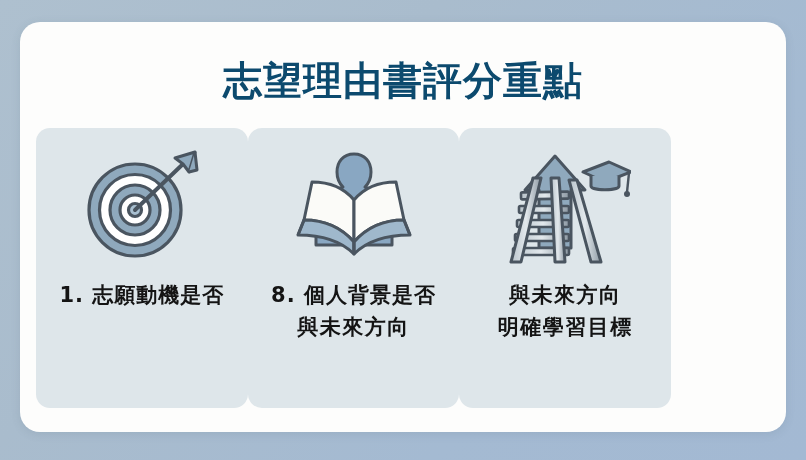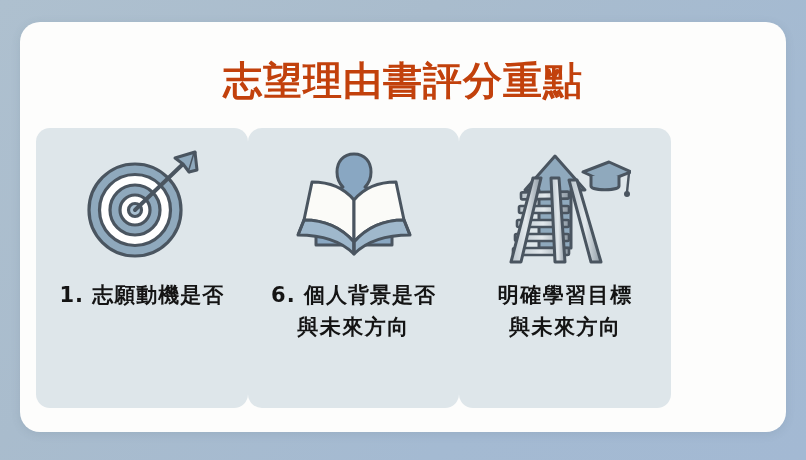--- a/index.html
+++ b/index.html
@@ -35,21 +35,21 @@
 
   .page-title {
     position: absolute;
     left: 0;
     top: 32px;
     width: 766px;
     text-align: center;
     font-size: 39px;
     font-weight: bold;
     letter-spacing: 1px;
-    color: #c2410c;
+    color: #0c4a6e;
     text-shadow: 0 1px 0 rgba(255,255,255,0.6);
     white-space: nowrap;
   }
 
   .cards {
     position: absolute;
     left: 16px;
     top: 106px;
     width: 635px;
     height: 280px;
@@ -136,21 +136,21 @@
             <path d="M20 74 C38 74 56 80 70 96 C70 104 70 108 70 108 C56 94 38 89 14 89 Z" fill="#9fb8cc" stroke="#4a5560" stroke-width="3" stroke-linejoin="round"></path>
 
             <path d="M120 74 C102 74 84 80 70 96 C70 104 70 108 70 108 C84 94 102 89 126 89 Z" fill="#9fb8cc" stroke="#4a5560" stroke-width="3" stroke-linejoin="round"></path>
 
             <path d="M70 96 L70 108" stroke="#4a5560" stroke-width="3"></path>
             <path d="M14 89 L20 74" stroke="#4a5560" stroke-width="3"></path>
             <path d="M126 89 L120 74" stroke="#4a5560" stroke-width="3"></path>
           </svg>
         </div>
         <div class="card-text">
-          <span class="tline first">6. 個人背景是否</span>
+          <span class="tline first">8. 個人背景是否</span>
           <span class="tline">與未來方向</span>
         </div>
       </div>
 
       <div class="card">
         <div class="card-icon">
           <svg width="132" height="124" viewBox="0 0 132 124" aria-hidden="true">
             <defs>
               <linearGradient id="railg" x1="0" y1="0" x2="1" y2="0">
                 <stop offset="0%" stop-color="#b9c4cb"></stop>
@@ -175,20 +175,20 @@
 
             <path d="M70 36 L92 118 L102 118 L78 36 Z" fill="url(#railg)" stroke="#4a5560" stroke-width="3" stroke-linejoin="round"></path>
 
             <path d="M84 28 L110 18 L132 28 L106 38 Z" fill="#8fa9bd" stroke="#4a5560" stroke-width="3" stroke-linejoin="round"></path>
             <path d="M92 32 L92 42 C92 47 120 47 120 42 L120 32" fill="#8fa9bd" stroke="#4a5560" stroke-width="3" stroke-linejoin="round"></path>
             <path d="M130 29 L128 48" stroke="#4a5560" stroke-width="2.4" fill="none"></path>
             <circle cx="128" cy="50" r="3" fill="#4a5560"></circle>
           </svg>
         </div>
         <div class="card-text">
+          <span class="tline">與未來方向</span>
           <span class="tline">明確學習目標</span>
-          <span class="tline">與未來方向</span>
         </div>
       </div>
 
     </div>
   </div>
 </div>
 
 </body></html>

